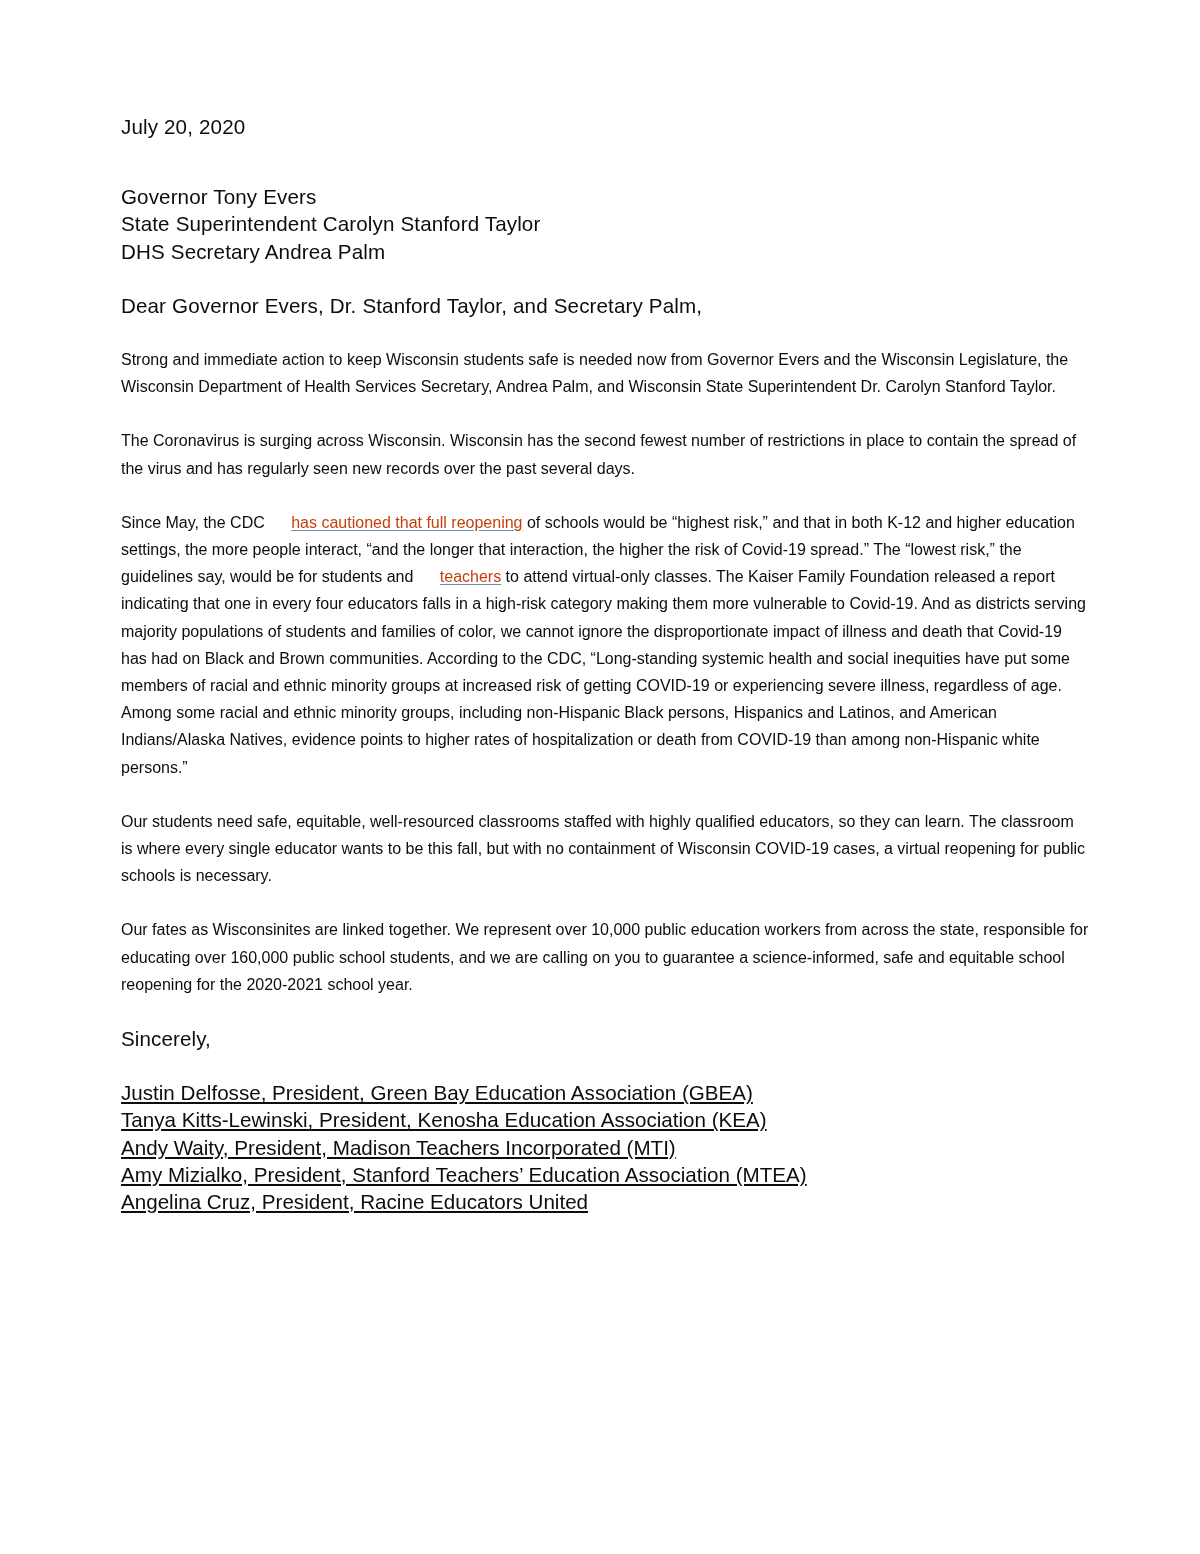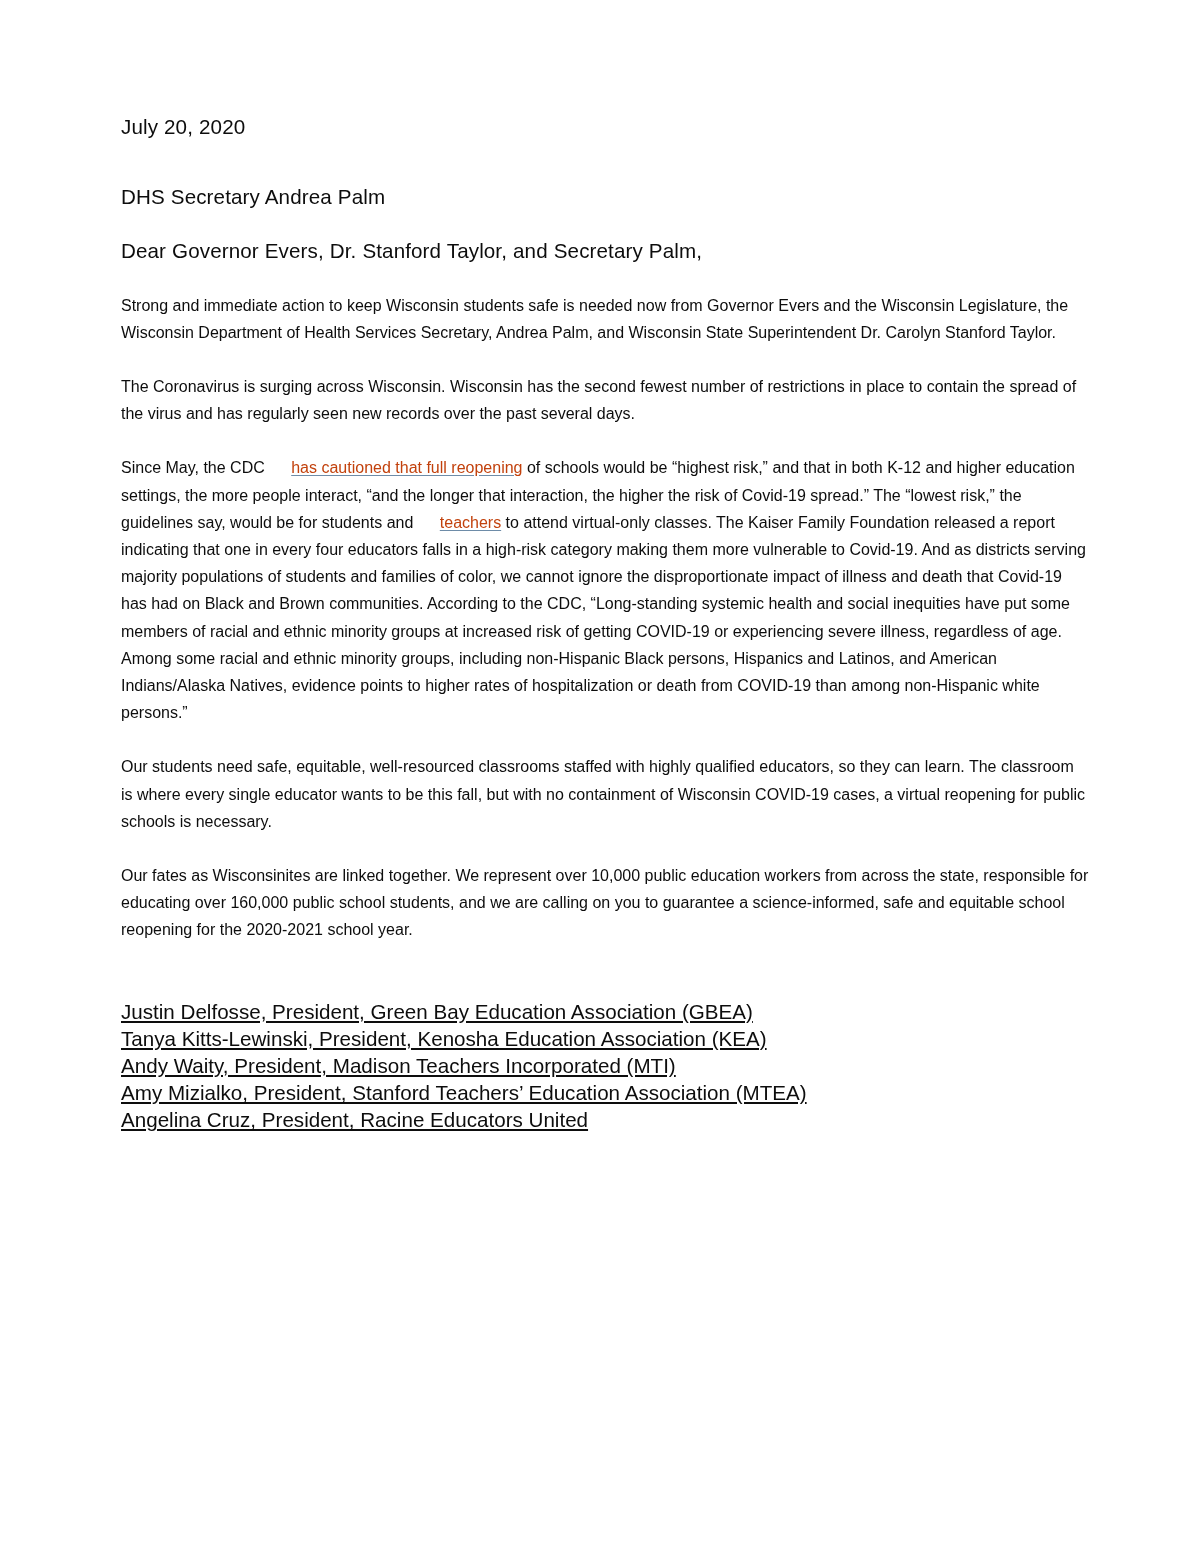--- a/index.html
+++ b/index.html
@@ -63,20 +63,22 @@
 </head>
 <body>
 
 <div class="page">
   <div class="letter">
 
     <div class="block date-line">July 20, 2020</div>
 
     <div class="gap-sm"></div>
 
+    <div class="block addr-line">Governor Tony Evers</div>
+    <div class="block addr-line">State Superintendent Carolyn Stanford Taylor</div>
     <div class="block addr-line">DHS Secretary Andrea Palm</div>
 
     <div class="gap-sm"></div>
 
     <div class="block">Dear Governor Evers, Dr. Stanford Taylor, and Secretary Palm,</div>
 
     <div class="gap-md"></div>
 
     <p class="para">Strong and immediate action to keep Wisconsin students safe is needed now from Governor Evers and the Wisconsin Legislature, the Wisconsin Department of Health Services Secretary, Andrea Palm, and Wisconsin State Superintendent Dr. Carolyn Stanford Taylor.</p>
 
@@ -92,20 +94,21 @@
     <div class="spacer-para"></div>
 
     <p class="para">Our students need safe, equitable, well-resourced classrooms staffed with highly qualified educators, so they can learn. The classroom is where every single educator wants to be this fall, but with no containment of Wisconsin COVID-19 cases, a virtual reopening for public schools is necessary.</p>
 
     <div class="spacer-para"></div>
 
     <p class="para">Our fates as Wisconsinites are linked together. We represent over 10,000 public education workers from across the state, responsible for educating over 160,000 public school students, and we are calling on you to guarantee a science-informed, safe and equitable school reopening for the 2020-2021 school year.</p>
 
     <div class="spacer-para"></div>
 
+    <div class="block">Sincerely,</div>
 
     <div class="gap-md"></div>
 
     <div class="sig-list">
       <div class="sig-line">Justin Delfosse, President, Green Bay Education Association (GBEA)</div>
       <div class="sig-line">Tanya Kitts-Lewinski, President, Kenosha Education Association (KEA)</div>
       <div class="sig-line">Andy Waity, President, Madison Teachers Incorporated (MTI)</div>
       <div class="sig-line">Amy Mizialko, President, Stanford Teachers’ Education Association (MTEA)</div>
       <div class="sig-line">Angelina Cruz, President, Racine Educators United</div>
     </div>

